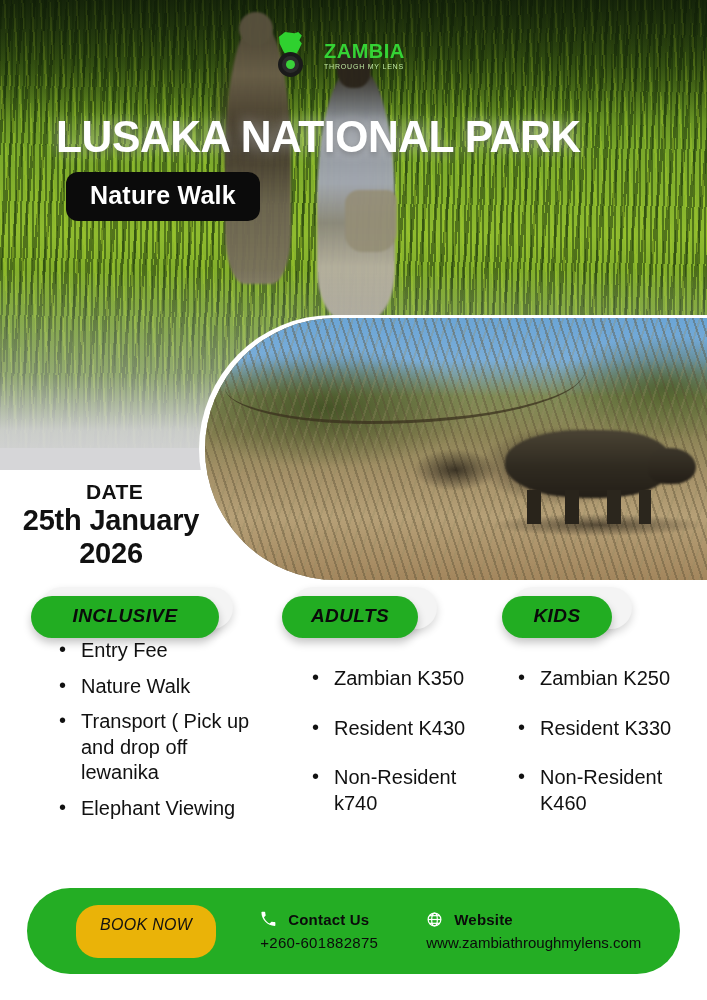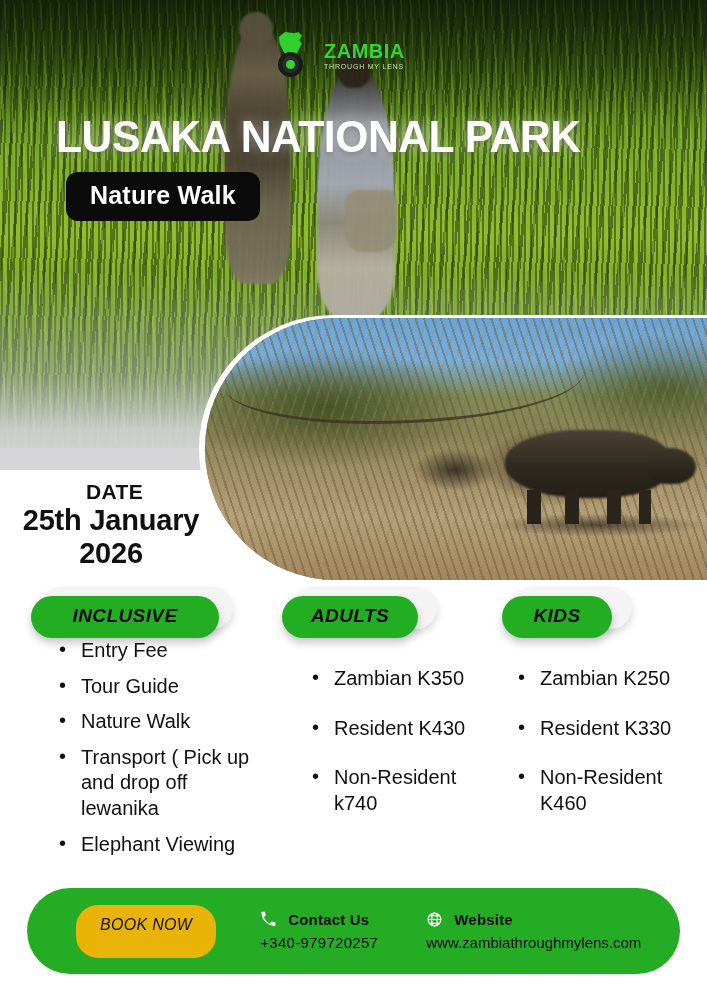--- a/index.html
+++ b/index.html
@@ -309,21 +309,20 @@
 
   <div class="columns">
 
     <div class="col inclusive">
       <div class="badge-wrap">
         <div class="badge-ghost"></div>
         <div class="badge">INCLUSIVE</div>
       </div>
       <ul class="items">
         <li>Entry Fee</li>
-        <li>Tour Guide</li>
         <li>Nature Walk</li>
         <li>Transport ( Pick up and drop off lewanika</li>
         <li>Elephant Viewing</li>
       </ul>
     </div>
 
     <div class="col adults">
       <div class="badge-wrap">
         <div class="badge-ghost"></div>
         <div class="badge">ADULTS</div>
@@ -354,21 +353,21 @@
 
     <div class="fcol contact">
       <div class="fhead">
         <span class="ficon">
           <svg viewBox="0 0 24 24" fill="#ffffff">
               <path d="M6.6 10.8c1.5 3 4 5.4 7 6.9l2.3-2.3c.3-.3.7-.4 1.1-.3 1.2.4 2.4.6 3.7.6.6 0 1 .4 1 1V20c0 .6-.4 1-1 1C10.6 21 2 12.4 2 1.9 2 1.4 2.5 1 3 1h3.4c.6 0 1 .4 1 1 0 1.3.2 2.6.6 3.7.1.4 0 .8-.3 1.1l-2.1 2z"></path>
             </svg>
         </span>
         <span class="fhead-title">Contact Us</span>
       </div>
-      <div class="fval">+340-979720257</div>
+      <div class="fval">+260-601882875</div>
     </div>
 
     <div class="fcol web">
       <div class="fhead">
         <span class="ficon">
           <svg viewBox="0 0 24 24" fill="none" stroke="#ffffff" stroke-width="1.7">
             <circle cx="12" cy="12" r="9"></circle>
             <ellipse cx="12" cy="12" rx="4" ry="9"></ellipse>
             <line x1="3" y1="12" x2="21" y2="12"></line>
             <line x1="4.6" y1="6.6" x2="19.4" y2="6.6"></line>

